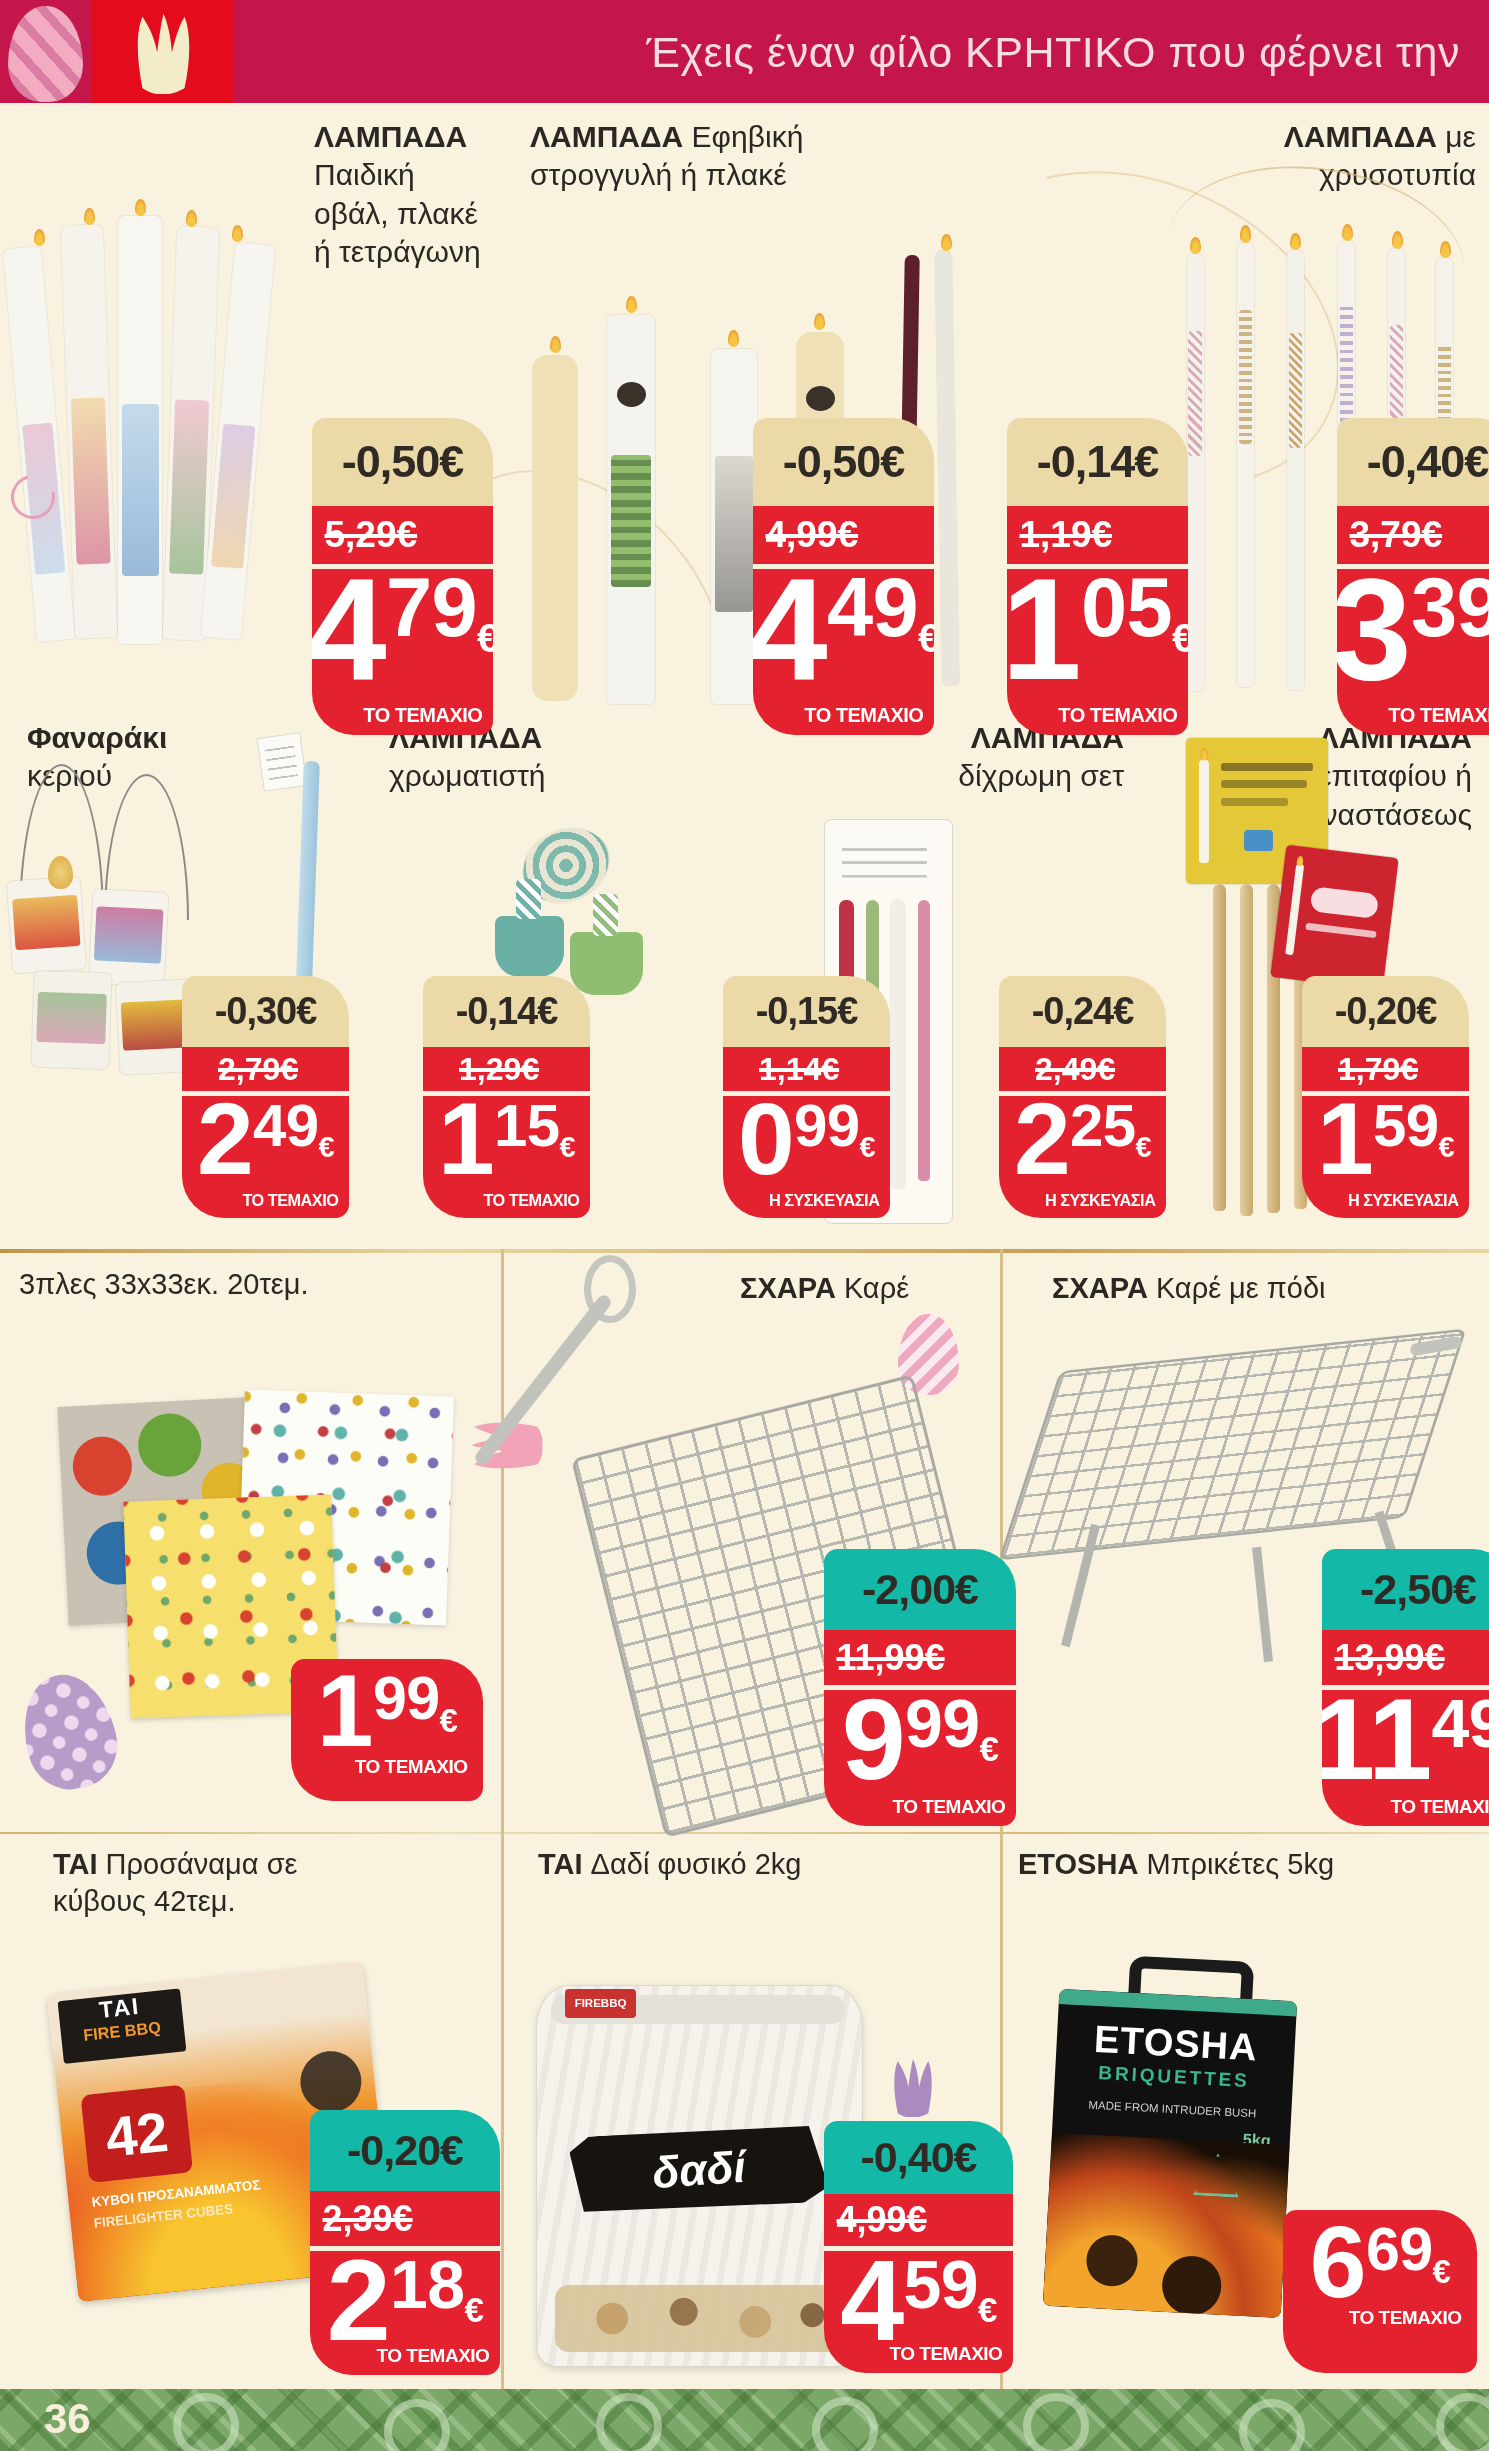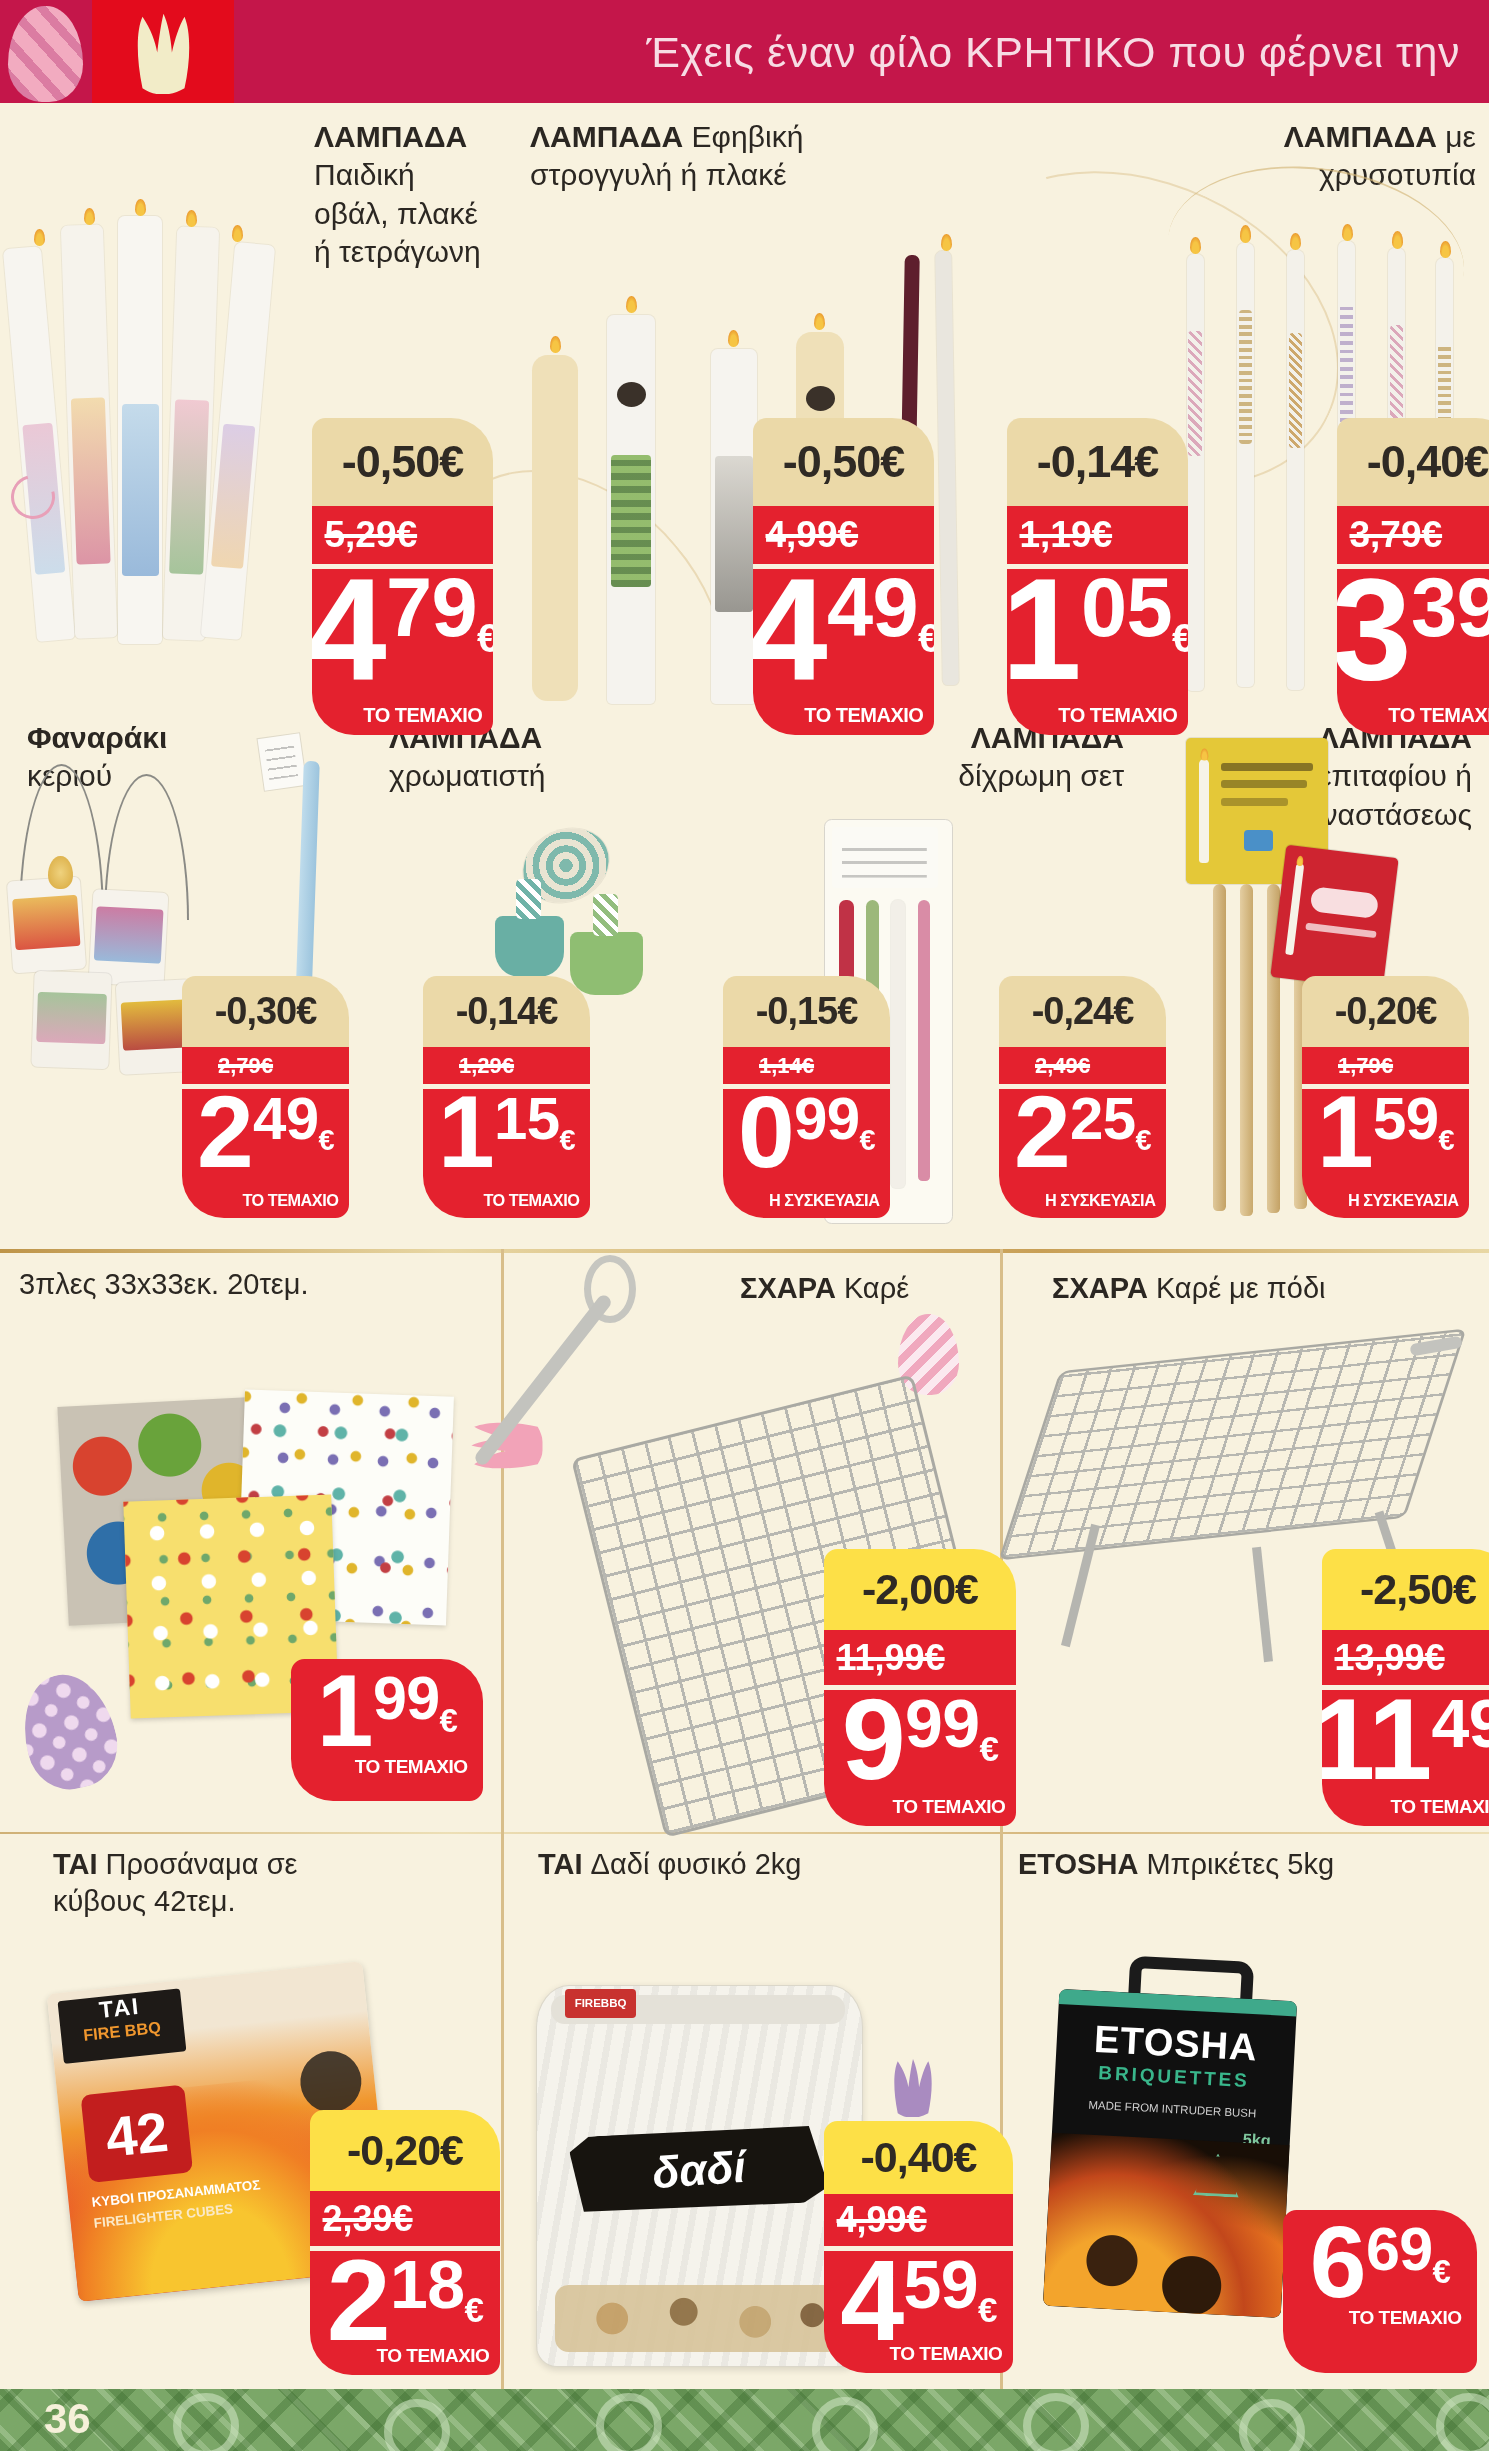--- a/index.html
+++ b/index.html
@@ -18,21 +18,21 @@
   
   .lbl{position:absolute;font-size:30px;line-height:1.28;color:#2B2722;}
   .lbl b{font-weight:700;}
   .lbl.tr{text-align:right;}
   .lbl.sm{font-size:29px;}
   
   .badge{position:absolute;display:flex;flex-direction:column;overflow:hidden;
       border-radius:13.4px 42px 13.4px 42px;z-index:6;margin-left:41px;}
   .b-disc{background:#EBD9A8;color:#2F2A24;font-weight:700;display:flex;
       align-items:center;justify-content:center;letter-spacing:-1px;}
-  .b-disc.yellow{background:#fde047;text-align:center;}
+  .b-disc.yellow{background:#14b8a6;text-align:center;}
   .b-old{background:#E4212E;color:#fff;font-weight:700;display:flex;align-items:center;
       padding-left:12.5px;}
   .b-old s{text-decoration-thickness:3.8px;}
   .b-gap{background:#F8F2DF;height:4.8px;flex:none;}
   .b-main{background:#E4212E;color:#fff;flex:1;position:relative;}
   .b-price{display:flex;justify-content:center;align-items:flex-start;line-height:.8;
       padding-top:2.9px;font-weight:700;letter-spacing:-.04em;}
   .bi{line-height:.8;}
   .bd{margin-top:3.8px;line-height:.8;}
   .bu{position:absolute;right:10.6px;bottom:7.7px;font-weight:700;letter-spacing:-0.5px;}
@@ -40,21 +40,21 @@
   .b-lg{width:181px;height:317px;}
   .b-lg .b-disc{height:88px;font-size:45px;}
   .b-lg .b-old{height:58px;font-size:37px;}
   .b-lg .bi{font-size:144px;}
   .b-lg .bd{font-size:83px;}
   .b-lg .be{font-size:40px;margin-top:50px;}
   .b-lg .bu{font-size:20px;}
   
   .b-md{width:167px;height:242px;}
   .b-md .b-disc{height:71px;font-size:38px;}
-  .b-md .b-old{height:37px;font-size:22px;padding-left:36px;}
+  .b-md .b-old{height:44px;font-size:32px;padding-left:36px;}
   .b-md .bi{font-size:102px;}
   .b-md .bd{font-size:60px;}
   .b-md .be{font-size:29px;margin-top:37px;}
   .b-md .bu{font-size:16.3px;}
   
   .b-y{width:192px;height:277px;}
   .b-y .b-disc{height:81px;font-size:43px;}
   .b-y .b-old{height:55px;font-size:36px;}
   .b-y .bi{font-size:115px;}
   .b-y .bd{font-size:68px;}

